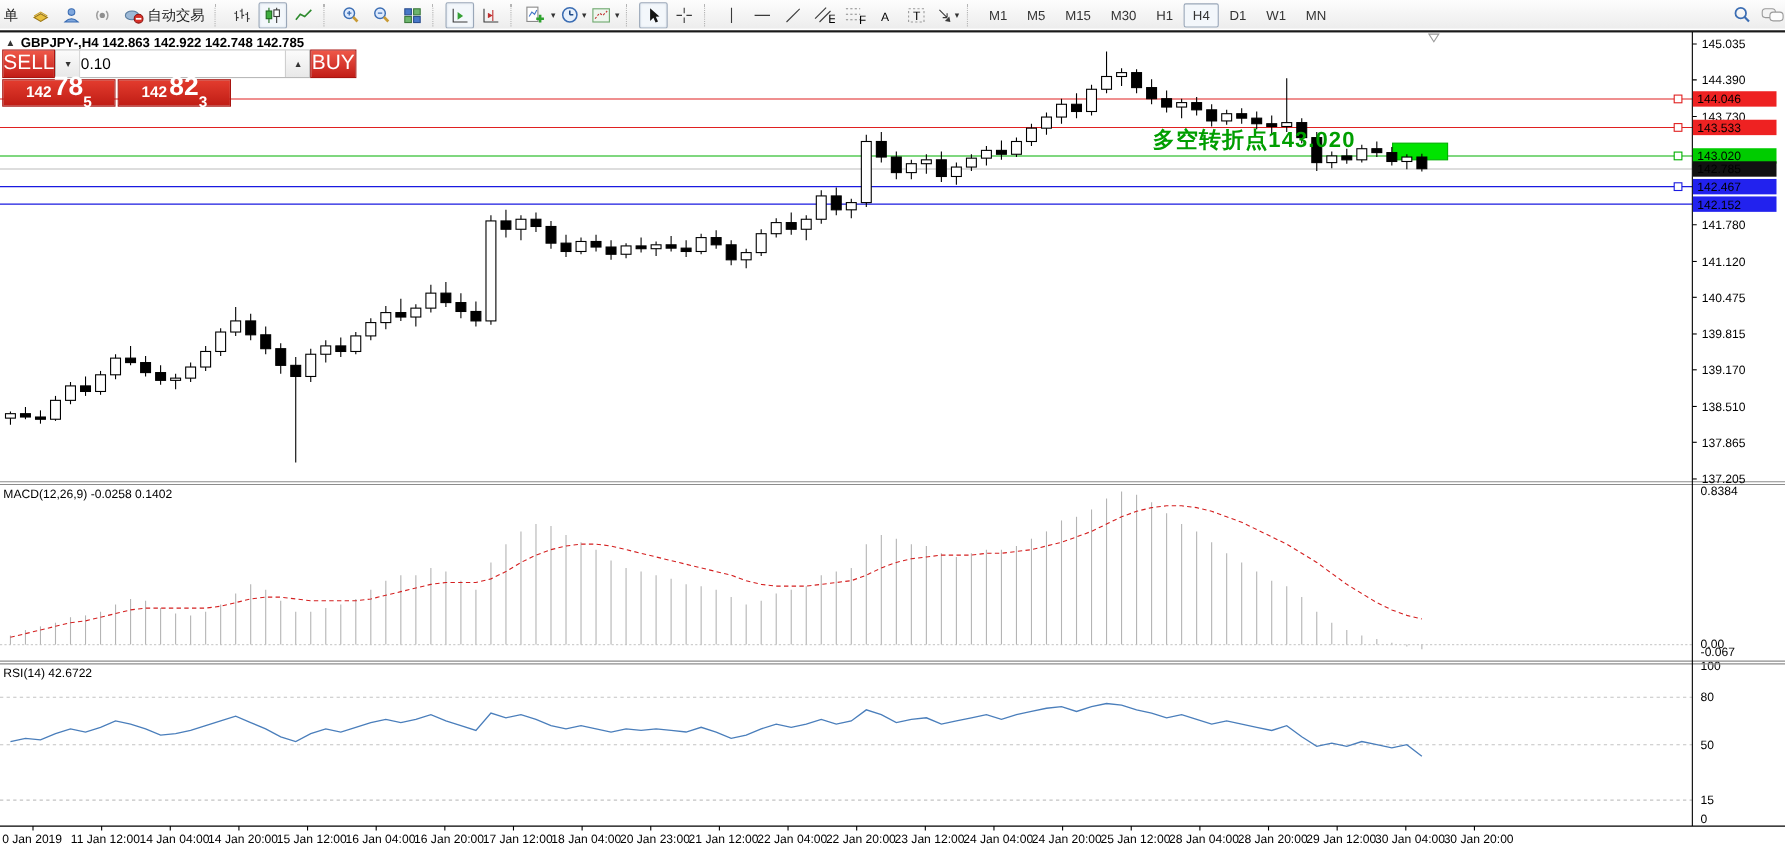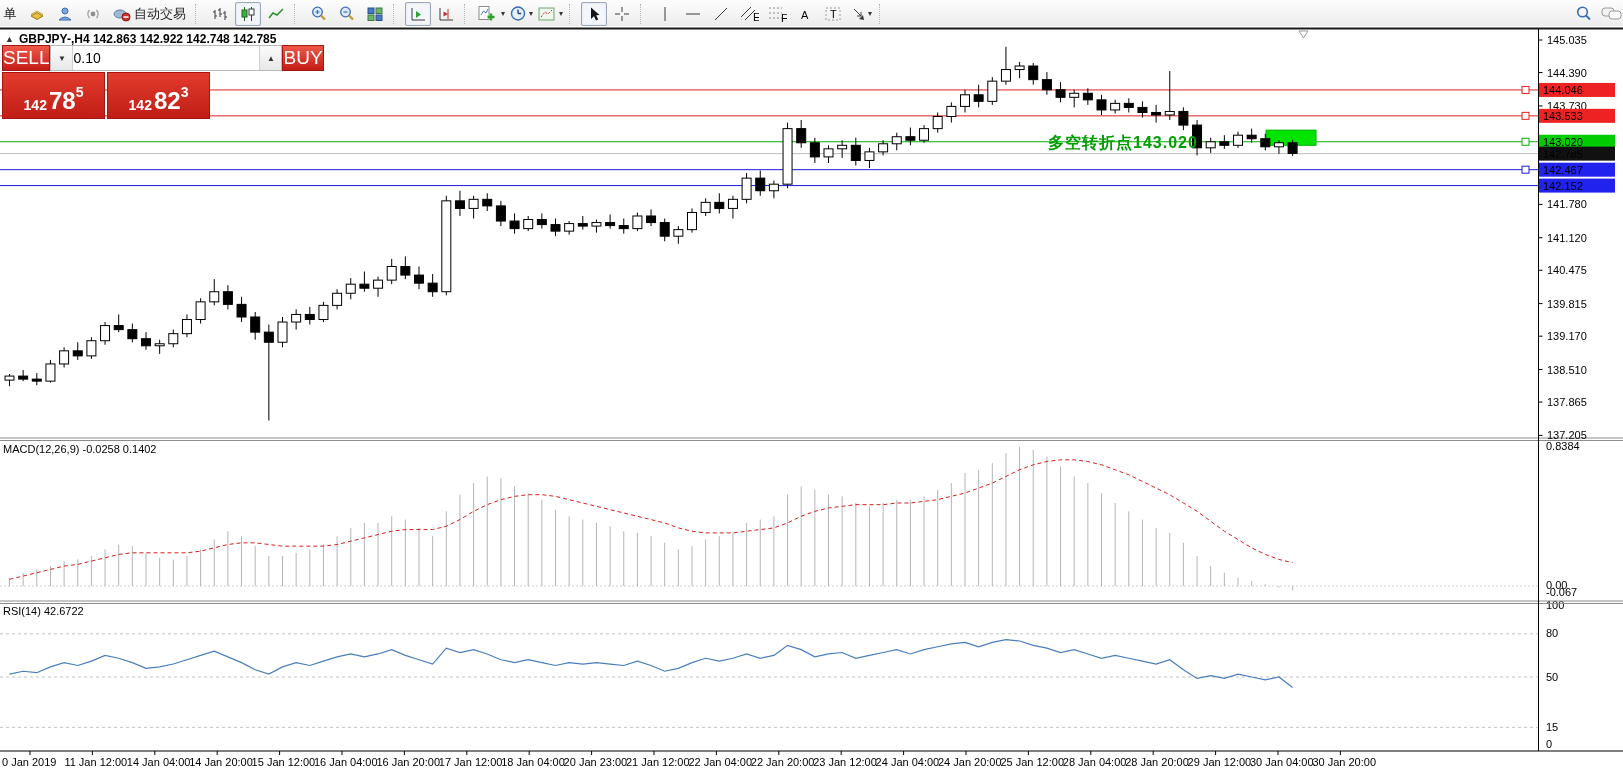--- a/index.html
+++ b/index.html
@@ -35,31 +35,31 @@
   .tp-top{display:flex;height:26px;}
   .tp-btn{width:54px;background:linear-gradient(#ef5849,#c21d17);color:#fff;font-size:19px;
     display:flex;align-items:center;justify-content:center;border:1px solid #a81410;box-sizing:border-box;}
   .vol-wrap{flex:1;display:flex;background:#fff;border:1px solid #b9b9b9;box-sizing:border-box;}
   .vol-spin{width:21px;background:linear-gradient(#fbfbfb,#e8e8e8);display:flex;align-items:center;
     justify-content:center;font-size:8px;color:#333;}
   .vol-spin.left{border-right:1px solid #cfcfcf;}
   .vol-spin.right{border-left:1px solid #cfcfcf;}
   #vol-input{flex:1;border:none;outline:none;font-size:14px;
     font-family:"Liberation Sans",sans-serif;padding:0 5px 0 0;min-width:0;}
-  .tp-prices{display:flex;height:47px;margin-top:1px;}
+  .tp-prices{display:flex;height:25px;margin-top:1px;}
   .tp-price{flex:1;background:linear-gradient(#e33c2e,#c01d15);color:#fff;display:flex;
     align-items:flex-end;justify-content:center;padding-bottom:2px;box-sizing:border-box;
     border:1px solid #a81410;}
   .tp-price.sell{margin-right:2px;}
   .p-small{font-size:14px;font-weight:bold;line-height:22px;margin-right:2px;}
   .p-big{font-size:24px;font-weight:bold;line-height:30px;}
   .p-sup{font-size:14px;font-weight:bold;line-height:38px;align-self:flex-start;}
 
   
-  #annotation{position:absolute;left:1048px;top:107px;font-size:16px;font-weight:bold;
+  #annotation{position:absolute;left:1048px;top:88px;font-size:20px;font-weight:bold;
     color:#009e00;white-space:nowrap;z-index:3;letter-spacing:1px;}
 </style>
 </head>
 <body>
 <div id="app">
 
   <div id="toolbar">
     <span class="tbtn" style="margin-left:-4px">
       <span class="tlabel">单</span>
     </span>
@@ -220,20 +220,21 @@
         </svg>
     </span>
     <span class="tbtn">
       <svg width="16" height="16">
           <path d="M4,3 L11,10 M11,10 l0,-4 M11,10 l-4,0" stroke="#3a3a3a" fill="none"></path>
           <polygon points="9,13 13,9 14,14" fill="#3a3a3a"></polygon>
         </svg>
         <span class="dd">▾</span>
     </span>
     <span class="tsep"></span>
+    <span id="tf-wrap"><span class="tf">M1</span><span class="tf">M5</span><span class="tf">M15</span><span class="tf">M30</span><span class="tf">H1</span><span class="tf active">H4</span><span class="tf">D1</span><span class="tf">W1</span><span class="tf">MN</span></span>
     <div id="toolbar-right">
       <span class="tbtn">
         <svg width="18" height="17">
             <circle cx="7.5" cy="7" r="4.8" fill="none" stroke="#3b6db3" stroke-width="1.6"></circle>
             <line x1="11" y1="10.5" x2="15" y2="14.5" stroke="#3b6db3" stroke-width="2"></line>
           </svg>
       </span>
       <span class="tbtn" style="margin-right:-6px">
         <svg width="22" height="17">
             <rect x="1" y="3" width="12" height="8" rx="3" fill="#f4f4f4" stroke="#9a9a9a"></rect>

